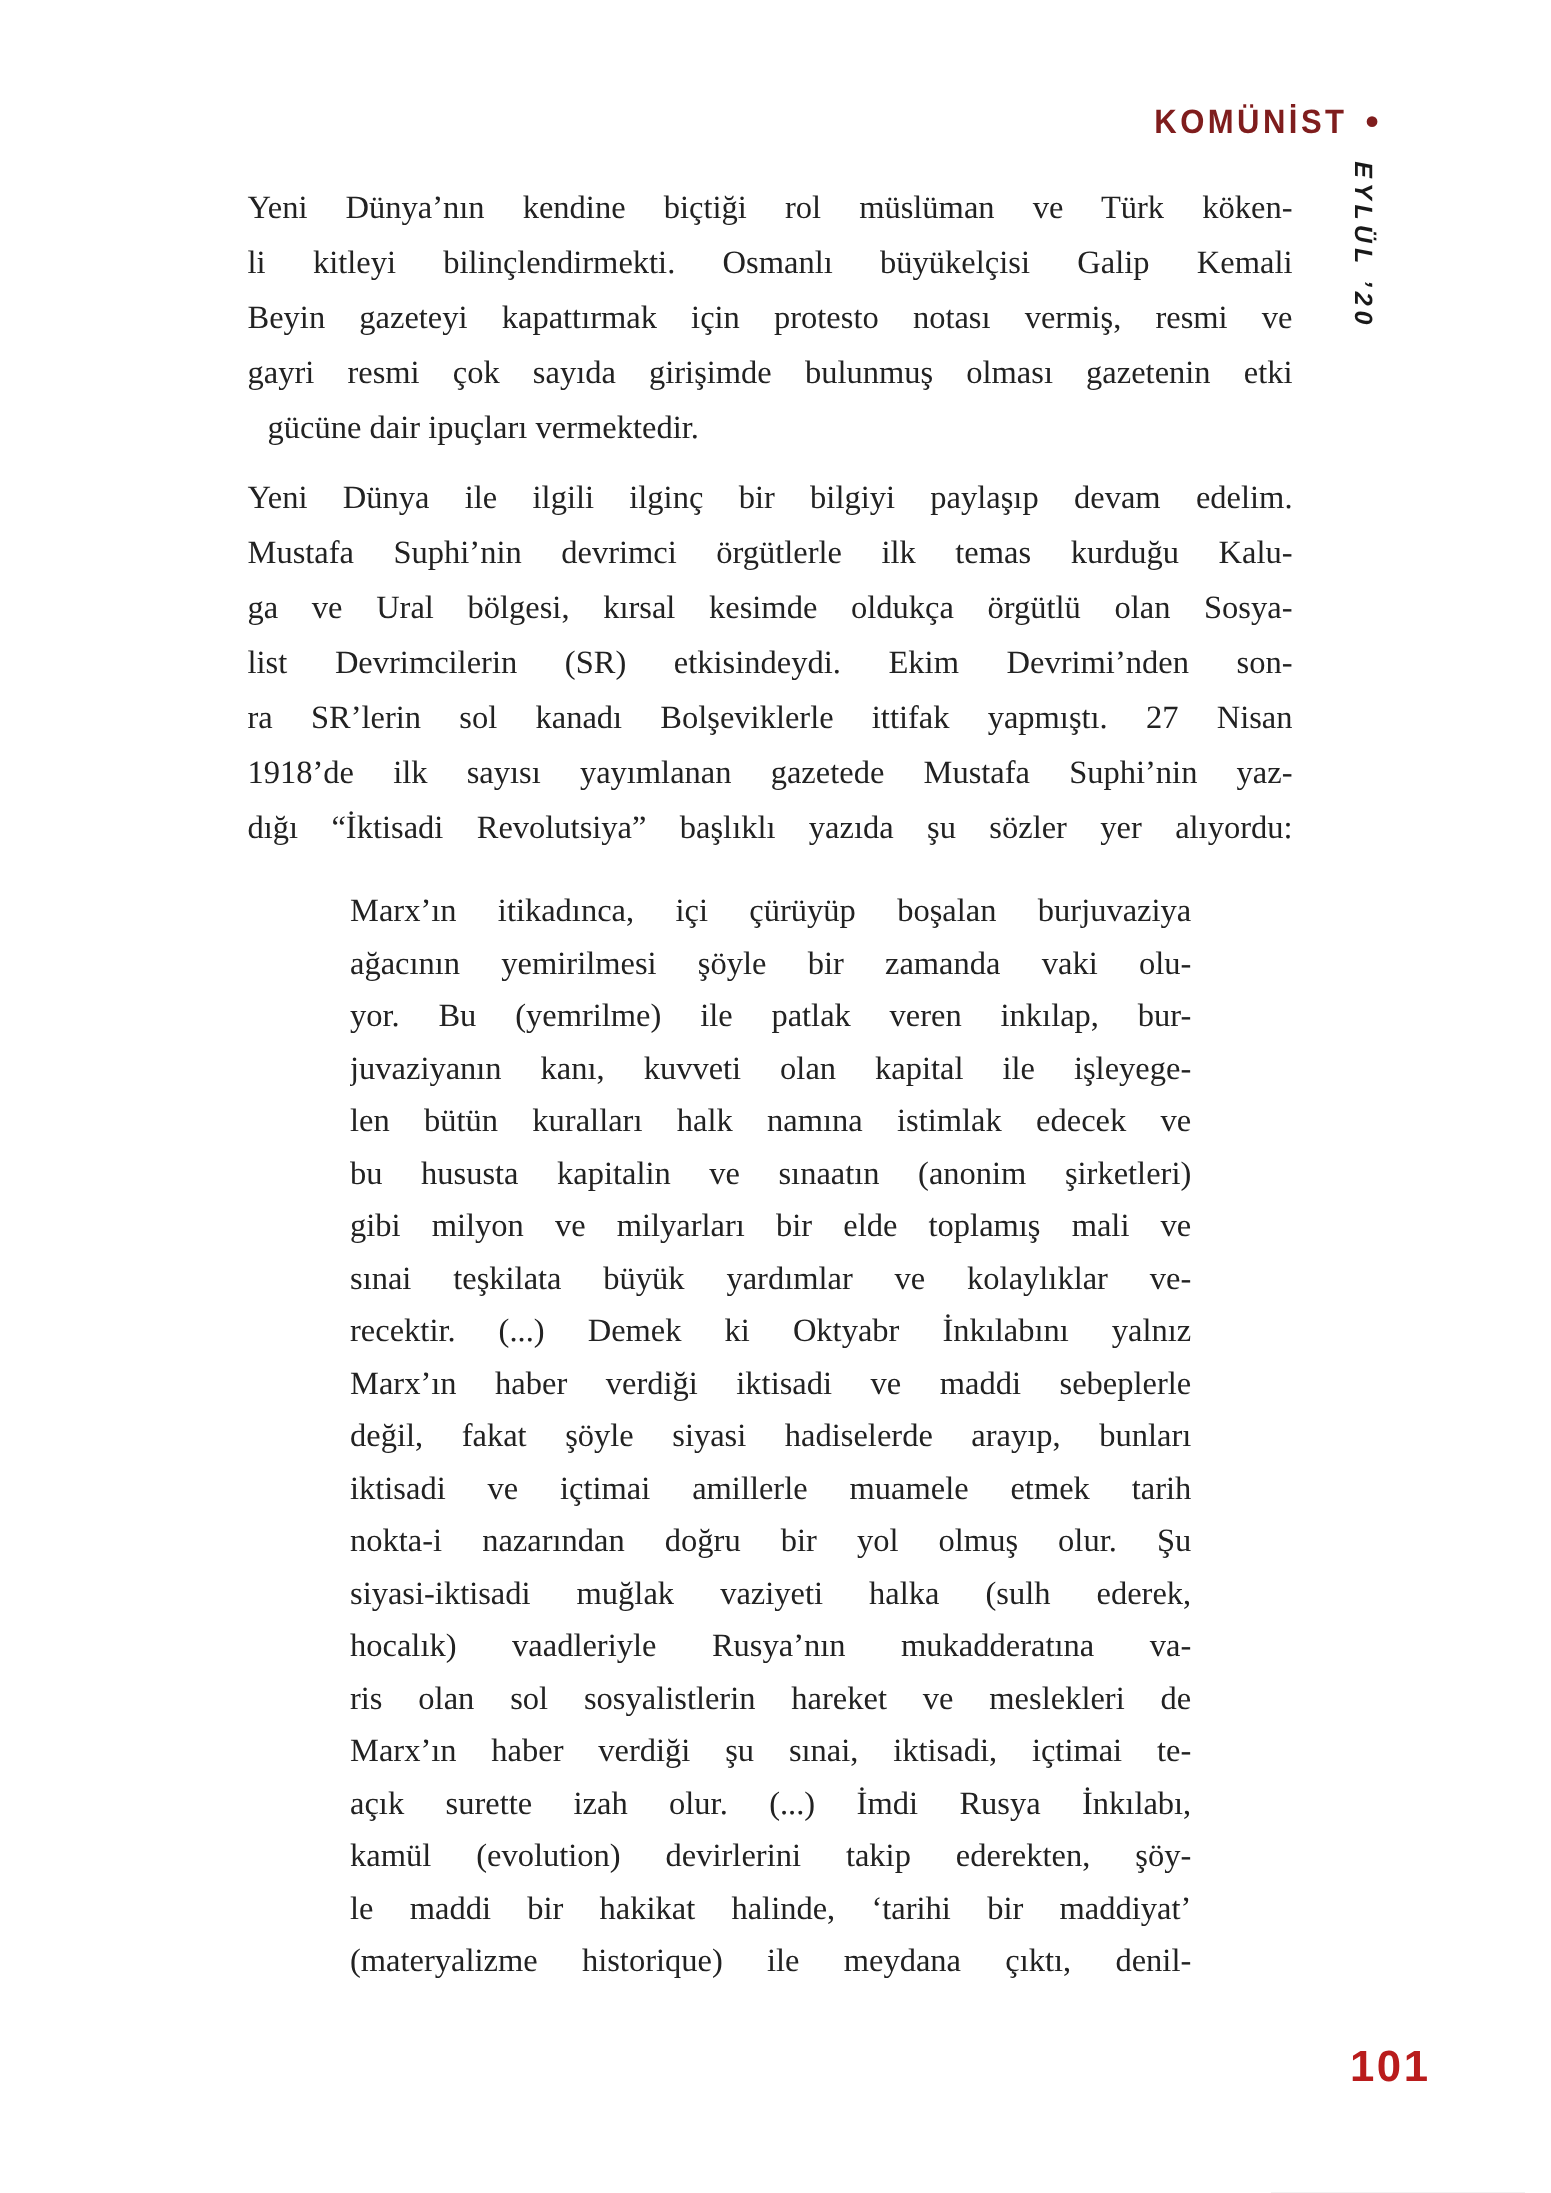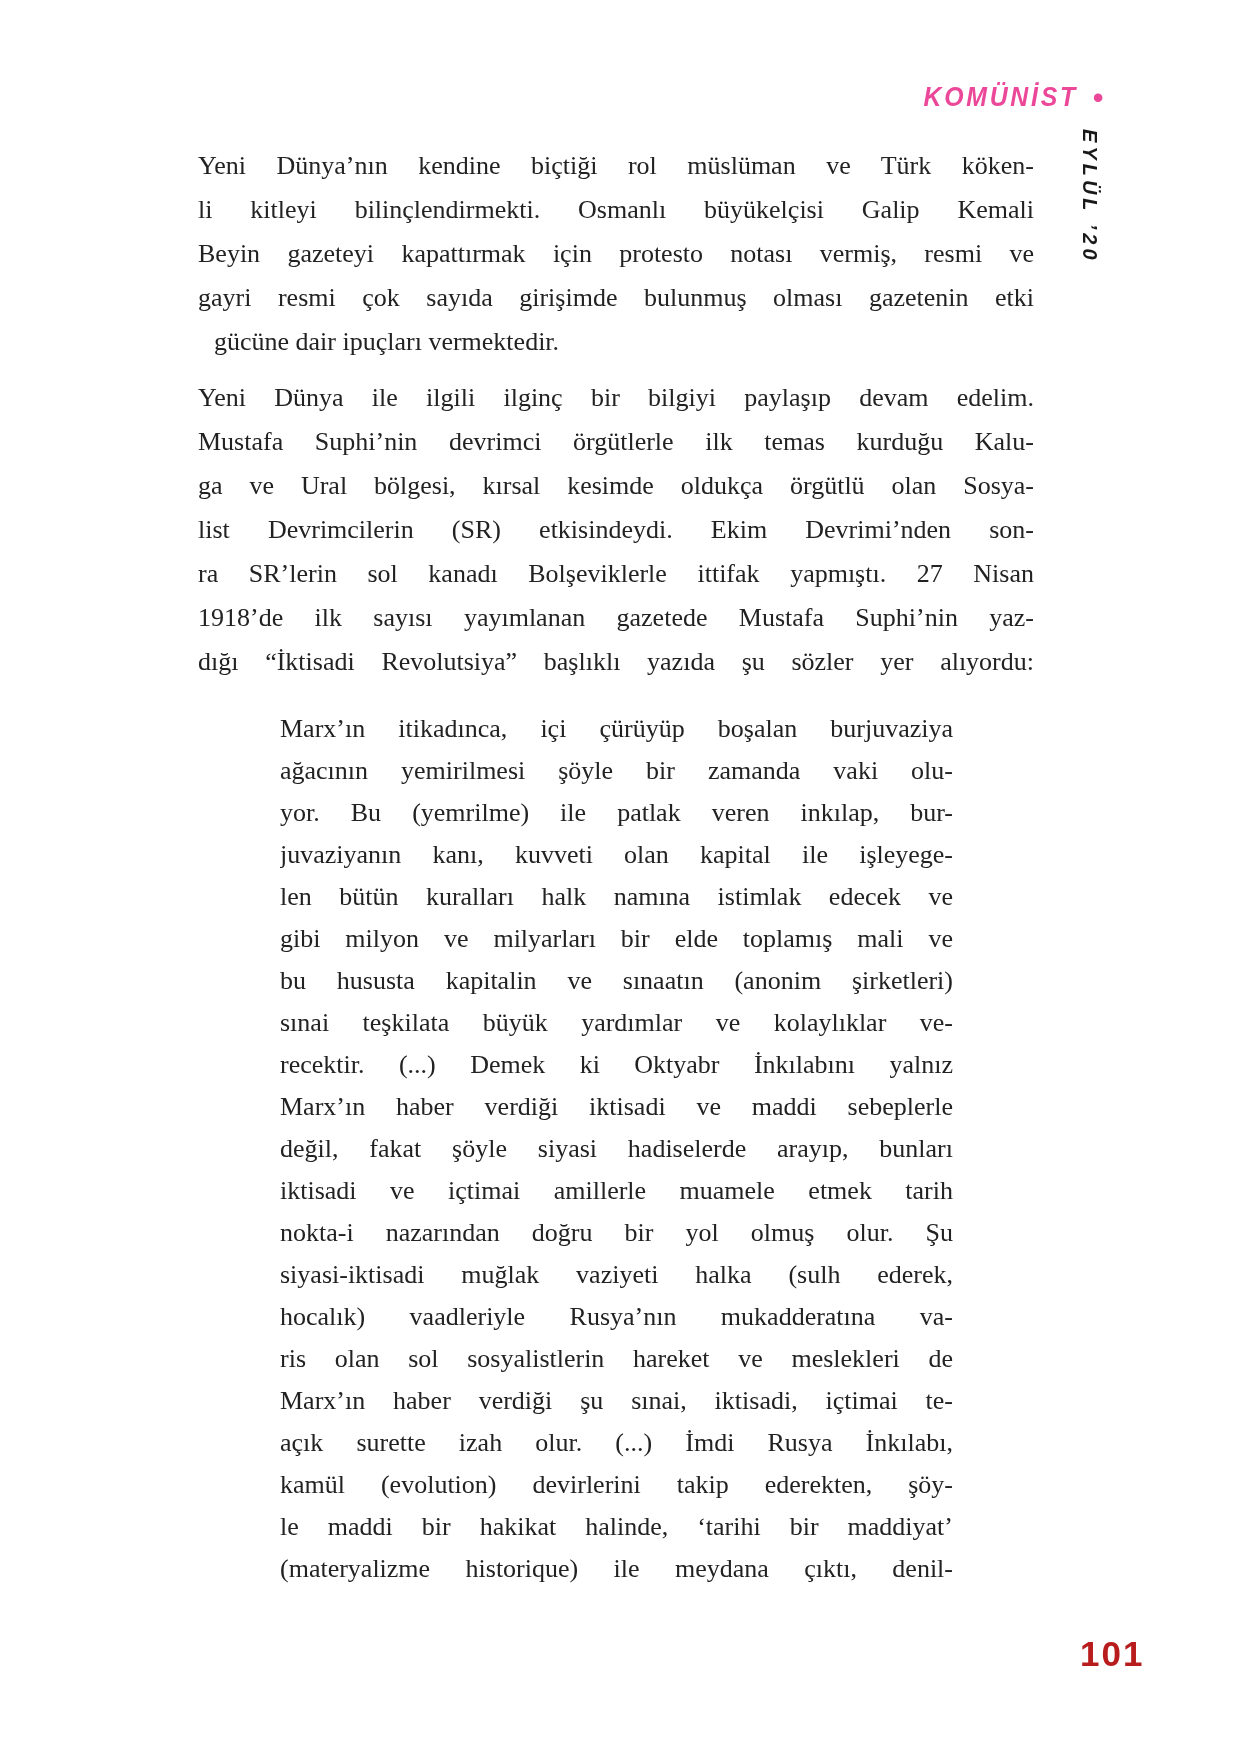--- a/index.html
+++ b/index.html
@@ -11,23 +11,23 @@
     color:#1e1e1e;
     font-family:"Liberation Serif", serif;
     overflow:hidden;
   }
 
   
   .running-head {
     position:absolute;
     top:82px; right:138px;
     font-family:"Liberation Sans", sans-serif;
-    font-weight:bold; font-style:italic;
+    font-weight:bold; 
     font-size:27px; letter-spacing:3px;
-    color:#ec4899;
+    color:#7f1d1d;
     white-space:nowrap;
     display:flex; align-items:center;
   }
   .running-head .title { display:inline-block; transform:scaleX(0.92); transform-origin:right center; }
   .running-head .bullet { font-size:30px; margin-left:14px; letter-spacing:0; line-height:1; }
 
   .issue-vertical {
     position:absolute;
     top:129px; left:1078px;
     writing-mode:vertical-rl;
@@ -106,22 +106,22 @@
           <div class="line">1918’de ilk sayısı yayımlanan gazetede Mustafa Suphi’nin yaz-</div>
           <div class="line">dığı “İktisadi Revolutsiya” başlıklı yazıda şu sözler yer alıyordu:</div>
         </div>
       </div>
     <blockquote class="quote" id="quote">
         <div class="line">Marx’ın itikadınca, içi çürüyüp boşalan burjuvaziya</div>
         <div class="line">ağacının yemirilmesi şöyle bir zamanda vaki olu-</div>
         <div class="line">yor. Bu (yemrilme) ile patlak veren inkılap, bur-</div>
         <div class="line">juvaziyanın kanı, kuvveti olan kapital ile işleyege-</div>
         <div class="line">len bütün kuralları halk namına istimlak edecek ve</div>
+        <div class="line">bu hususta kapitalin ve sınaatın (anonim şirketleri)</div>
         <div class="line">gibi milyon ve milyarları bir elde toplamış mali ve</div>
-        <div class="line">bu hususta kapitalin ve sınaatın (anonim şirketleri)</div>
         <div class="line">sınai teşkilata büyük yardımlar ve kolaylıklar ve-</div>
         <div class="line">recektir. (...) Demek ki Oktyabr İnkılabını yalnız</div>
         <div class="line">Marx’ın haber verdiği iktisadi ve maddi sebeplerle</div>
         <div class="line">değil, fakat şöyle siyasi hadiselerde arayıp, bunları</div>
         <div class="line">iktisadi ve içtimai amillerle muamele etmek tarih</div>
         <div class="line">nokta-i nazarından doğru bir yol olmuş olur. Şu</div>
         <div class="line">siyasi-iktisadi muğlak vaziyeti halka (sulh ederek,</div>
         <div class="line">hocalık) vaadleriyle Rusya’nın mukadderatına va-</div>
         <div class="line">ris olan sol sosyalistlerin hareket ve meslekleri de</div>
         <div class="line">Marx’ın haber verdiği şu sınai, iktisadi, içtimai te-</div>

